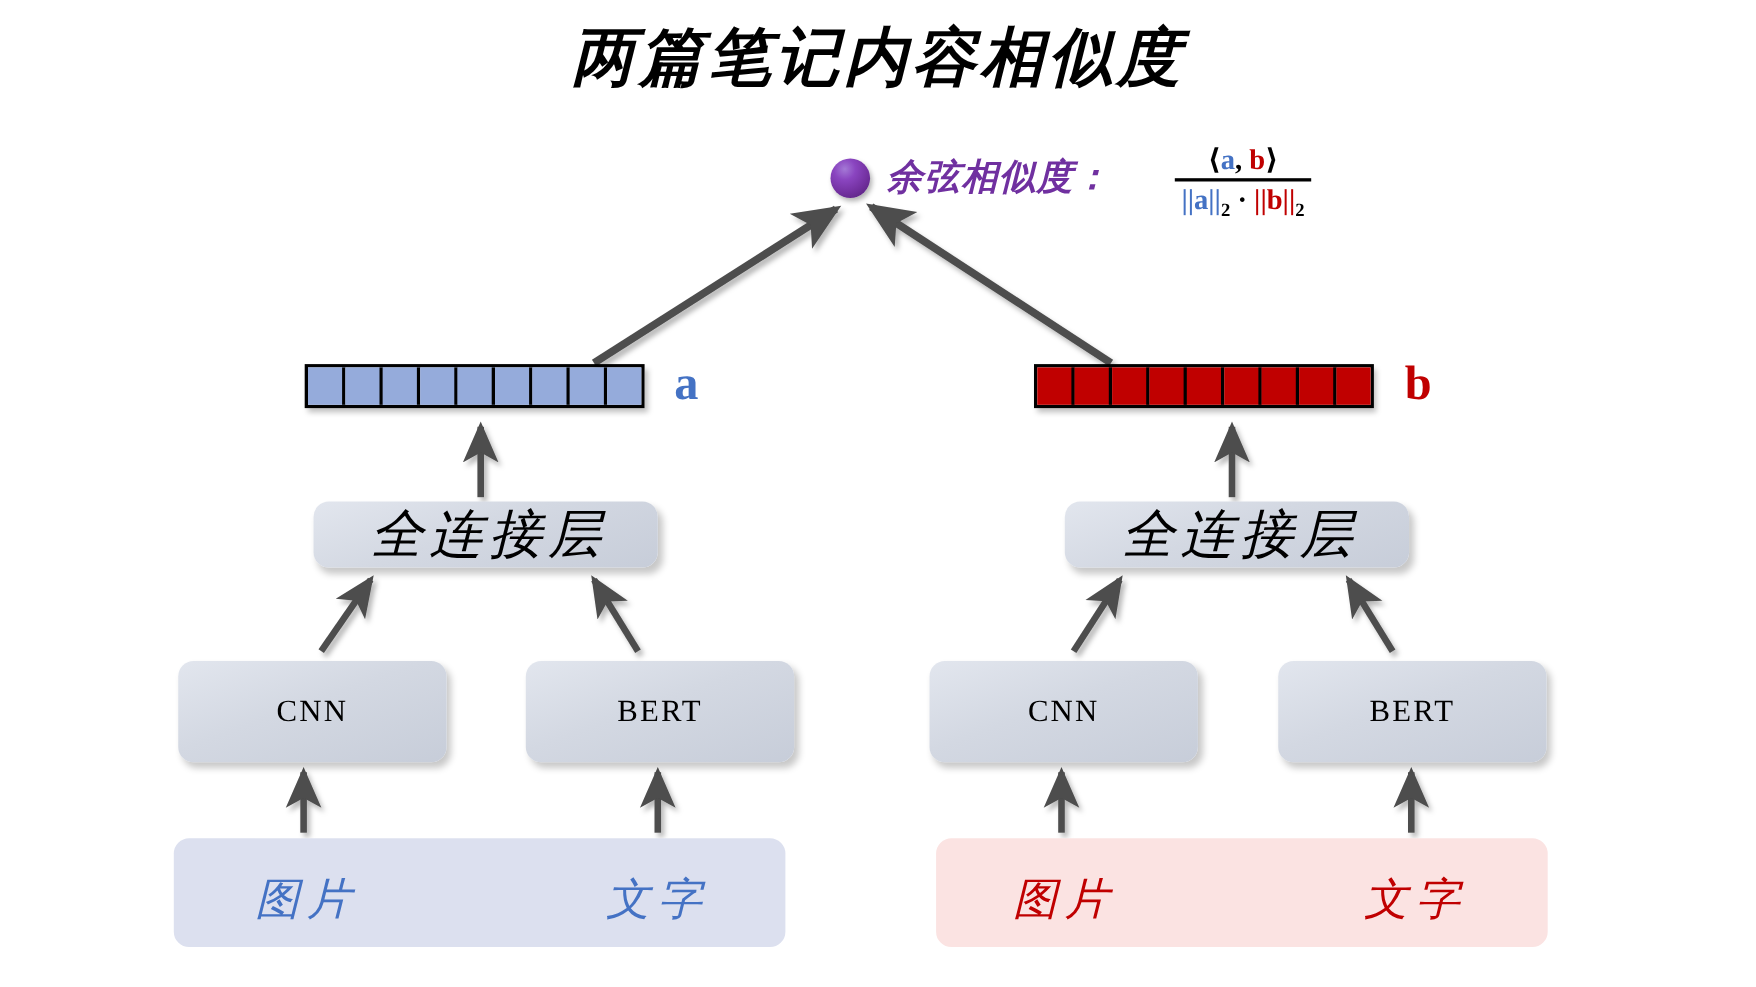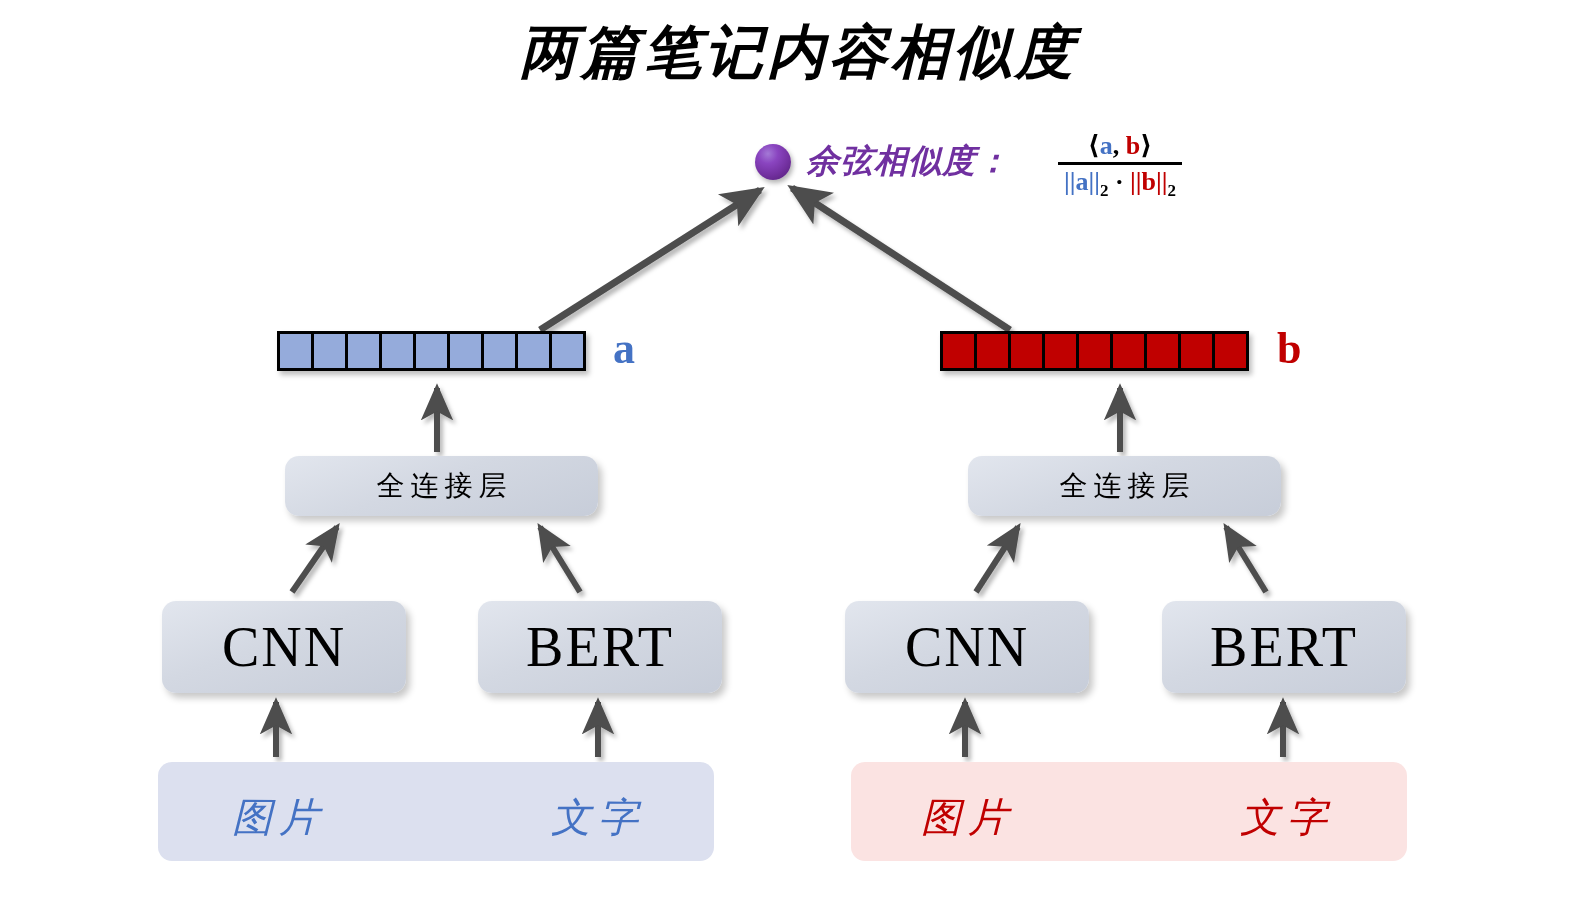--- a/index.html
+++ b/index.html
@@ -77,21 +77,21 @@
     white-space: nowrap;
   }
   .formula .lhs { letter-spacing: 0px; }
   .vec-a { color: #4472C4; font-weight: bold; }
   .vec-b { color: #C00000; font-weight: bold; }
   .frac {
     display: inline-flex;
     flex-direction: column;
     align-items: center;
     justify-content: center;
-    margin-left: 18px;
+    margin-left: 28px;
     line-height: 1;
   }
   .frac .num {
     font-size: 26px;
     font-weight: bold;
     padding: 0 6px 3px 6px;
   }
   .frac .bar {
     width: 100%;
     height: 3px;
@@ -143,29 +143,30 @@
     display: flex;
     align-items: center;
     justify-content: center;
     color: #000000;
     box-sizing: border-box;
   }
   .node.fc {
     width: 313px;
     height: 60px;
     font-family: "DejaVu Sans", "Liberation Sans", sans-serif;
-    font-size: 28px;
+    font-size: 48px;
+    font-style: italic;
     letter-spacing: 6px;
     text-indent: 6px;
   }
   .node.model {
     width: 244px;
     height: 92px;
     font-family: "Liberation Serif", "DejaVu Serif", serif;
-    font-size: 56px;
+    font-size: 28px;
     letter-spacing: 2px;
   }
 
   #fc-left  { left: 285px;  top: 456px; }
   #fc-right { left: 968px;  top: 456px; }
 
   #cnn-left   { left: 162px;  top: 601px; }
   #bert-left  { left: 478px;  top: 601px; }
   #cnn-right  { left: 845px;  top: 601px; }
   #bert-right { left: 1162px; top: 601px; }

